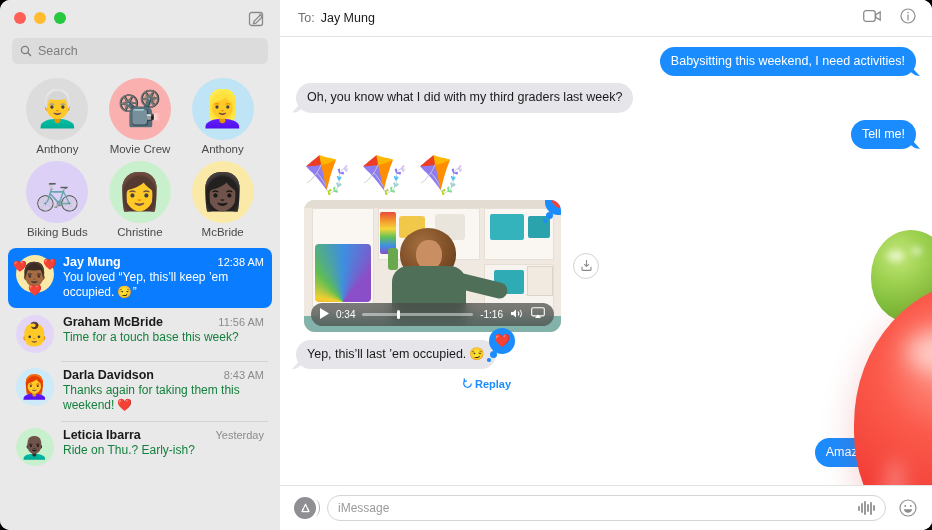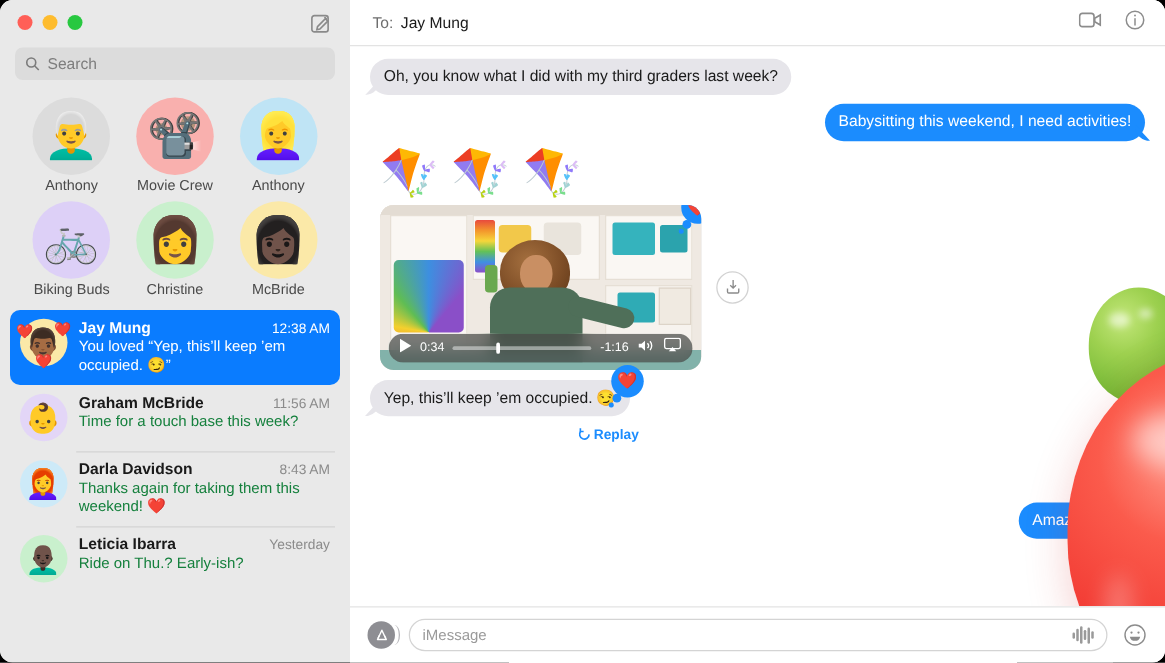--- a/index.html
+++ b/index.html
@@ -453,25 +453,28 @@
         </div>
 
         <div class="balloon" style="left:574px; top:242px; width:262px; height:290px; color:#ef3333; background:radial-gradient(circle at 36% 30%, #ff9b8c 0%, #fb5b4c 26%, #f23a33 58%, #e22525 86%, #c81b1b 100%); box-shadow:0 10px 34px rgba(210,40,40,0.22);">
           <div class="hl" style="left:52px; top:52px; width:62px; height:42px; filter:blur(10px);"></div>
 
           <div class="hl" style="left:30px; top:180px; width:22px; height:80px; filter:blur(9px); opacity:.5; border-radius:50%/40%;"></div>
         </div>
       </div>
 
       <div id="msgs">
+          <div class="row out">
+            <div class="bubble out">Babysitting this weekend, I need activities!</div>
+          </div>
           <div class="row in">
             <div class="bubble in">Oh, you know what I did with my third graders last week?</div>
           </div>
           <div class="row out">
-            <div class="bubble out">Babysitting this weekend, I need activities!</div>
+            <div class="bubble out">Tell me!</div>
           </div>
         </div>
 
       <div class="kites">🪁🪁🪁</div>
 
       <div class="media-row">
         <div class="video-card">
           <div class="vid-bg">
             <div style="position:absolute;inset:0;background:#efe9e2;"></div>
             <div class="shelf" style="left:0;top:0;right:0;height:8px;background:#e3dcd3;"></div>
@@ -529,21 +532,21 @@
 
         <span class="save-btn">
           <svg width="13" height="13" viewBox="0 0 13 13" fill="none" stroke="currentColor" stroke-width="1.1">
             <path d="M6.5 1v6.2M4.2 5.2l2.3 2.3 2.3-2.3"></path>
             <path d="M2 7.8v2.6a1 1 0 001 1h7a1 1 0 001-1V7.8"></path>
           </svg>
         </span>
       </div>
 
       <div class="row in" style="position:relative;">
-        <div class="bubble in">Yep, this’ll keep ’em occupied. 😏</div>
+        <div class="bubble in">Yep, this’ll last ’em occupied. 😏</div>
         <span class="tapback" style="position:absolute; left:193px; top:-12px;">❤️</span>
       </div>
 
       <div class="replay-row">
         <span class="replay">
           <svg width="11" height="11" viewBox="0 0 11 11" fill="none" stroke="#1b8cfe" stroke-width="1.3">
             <path d="M9.3 5.5A3.8 3.8 0 112.6 3"></path>
               <path d="M2.3 0.6v2.6h2.6"></path>
           </svg>
           <span>Replay</span>

